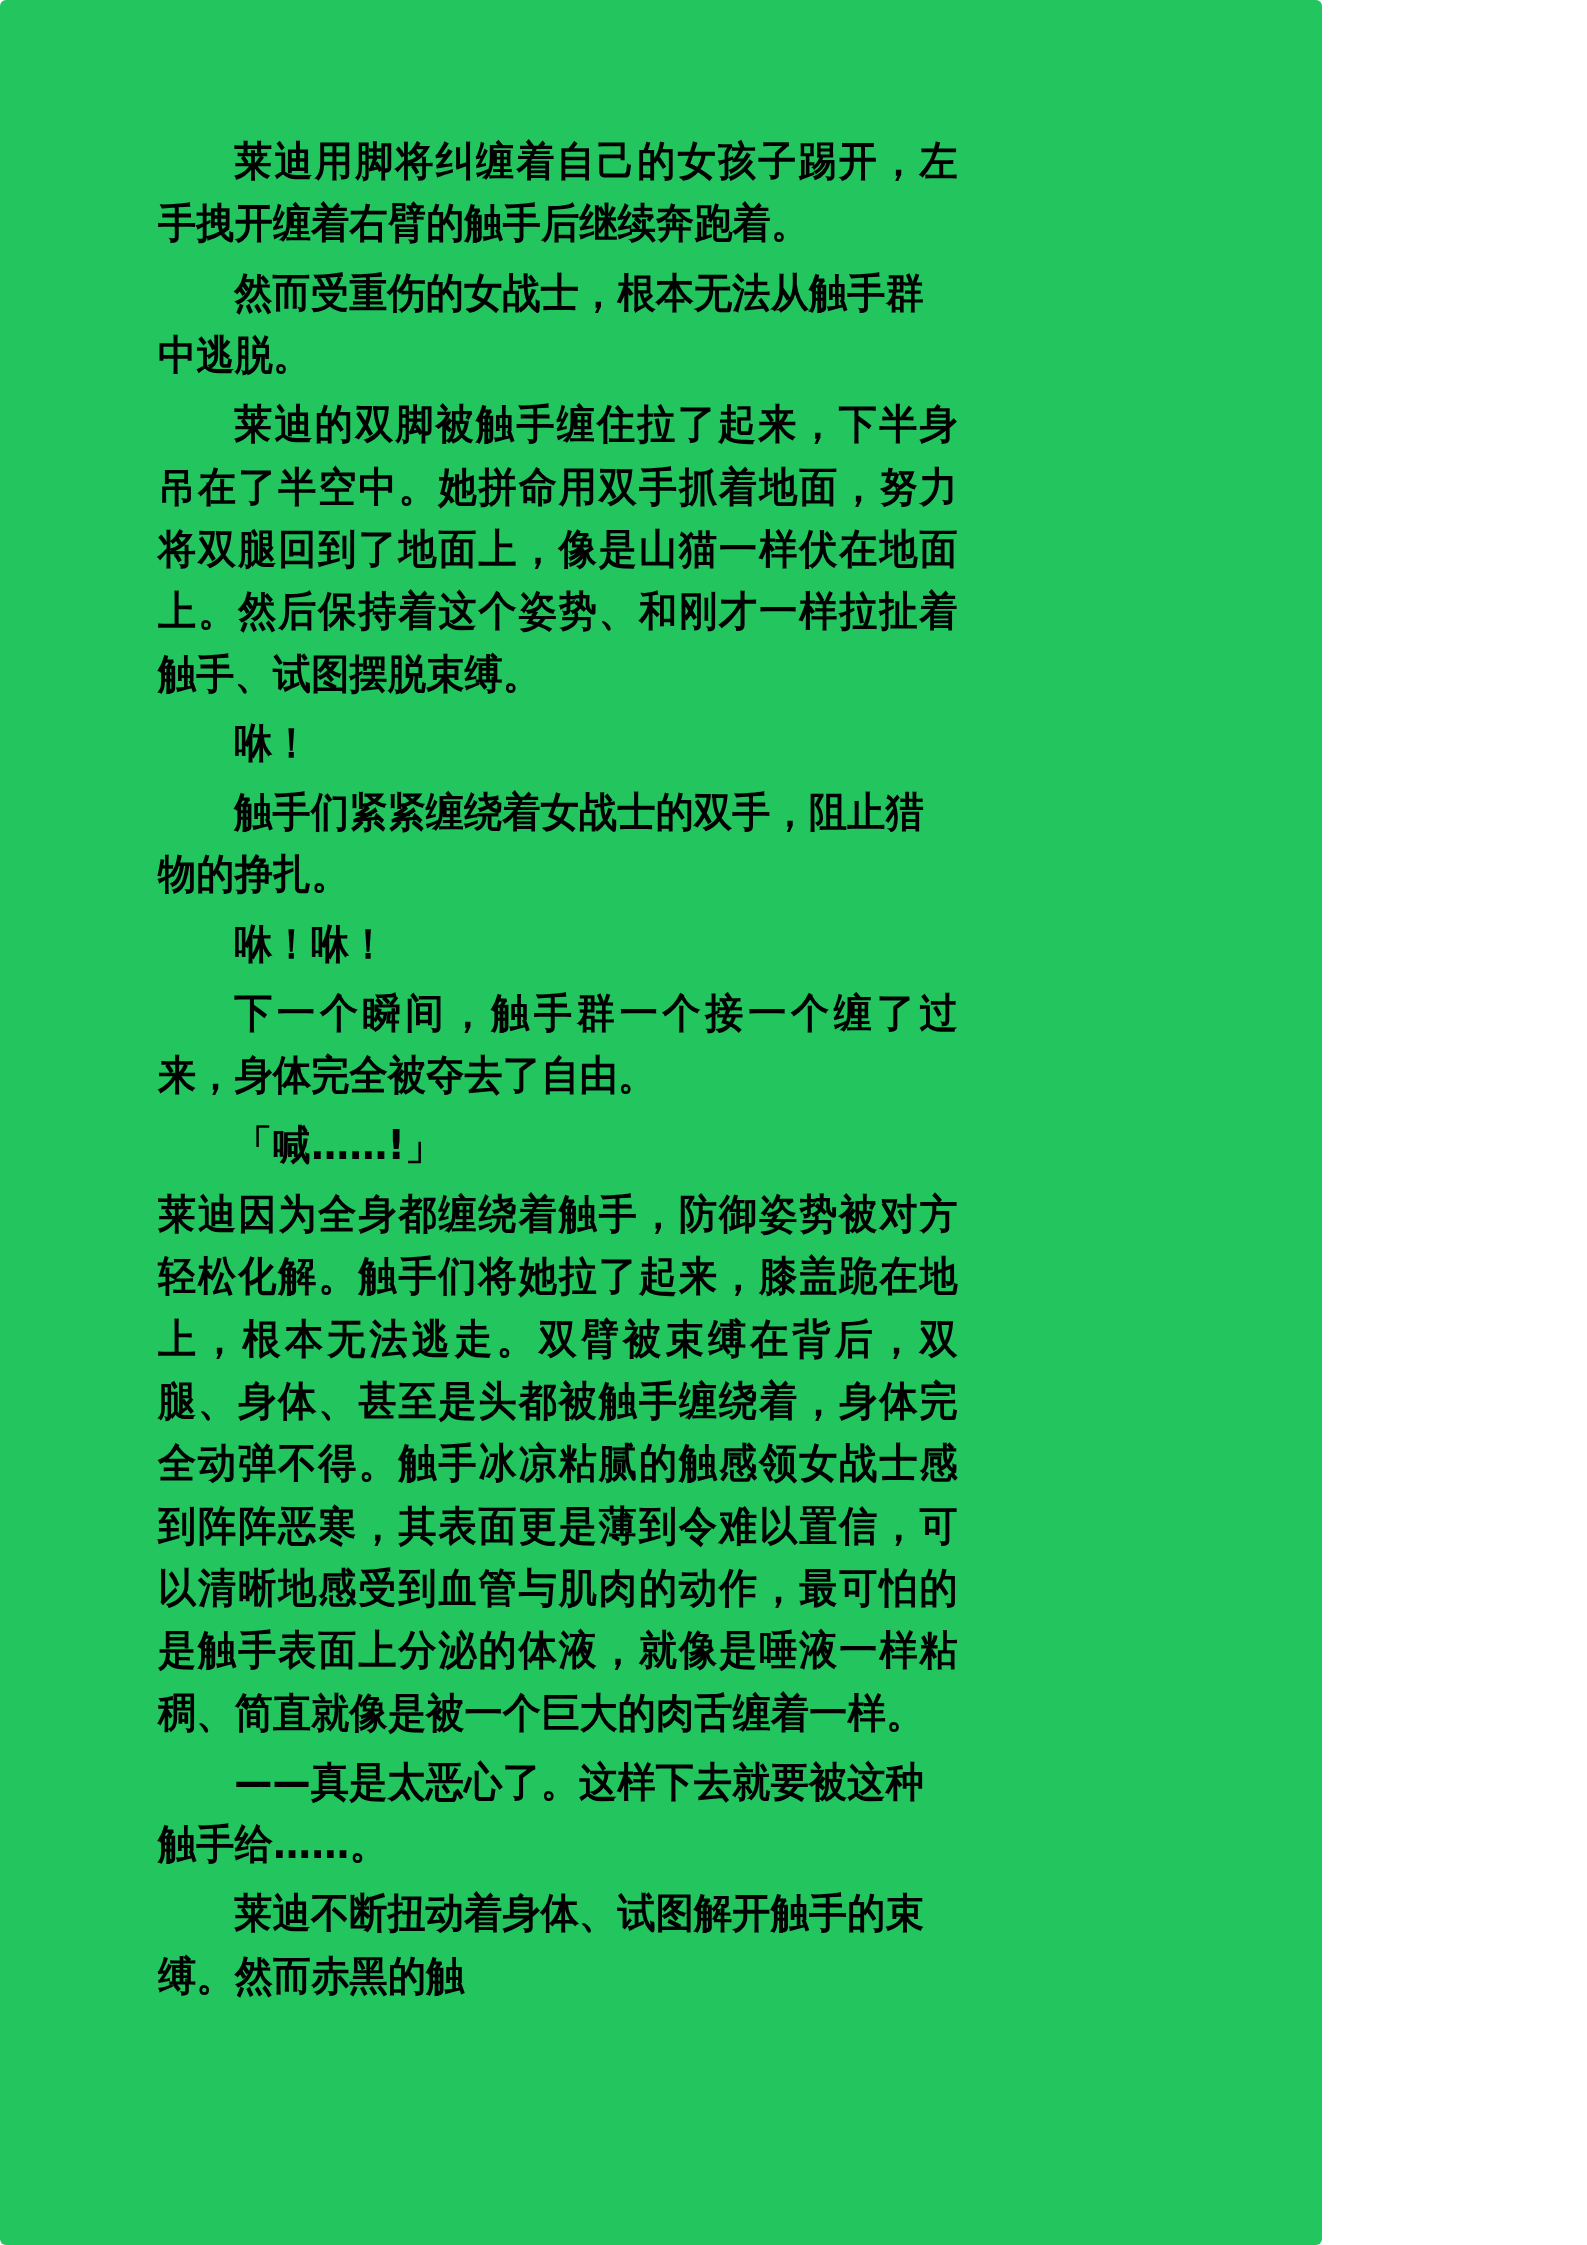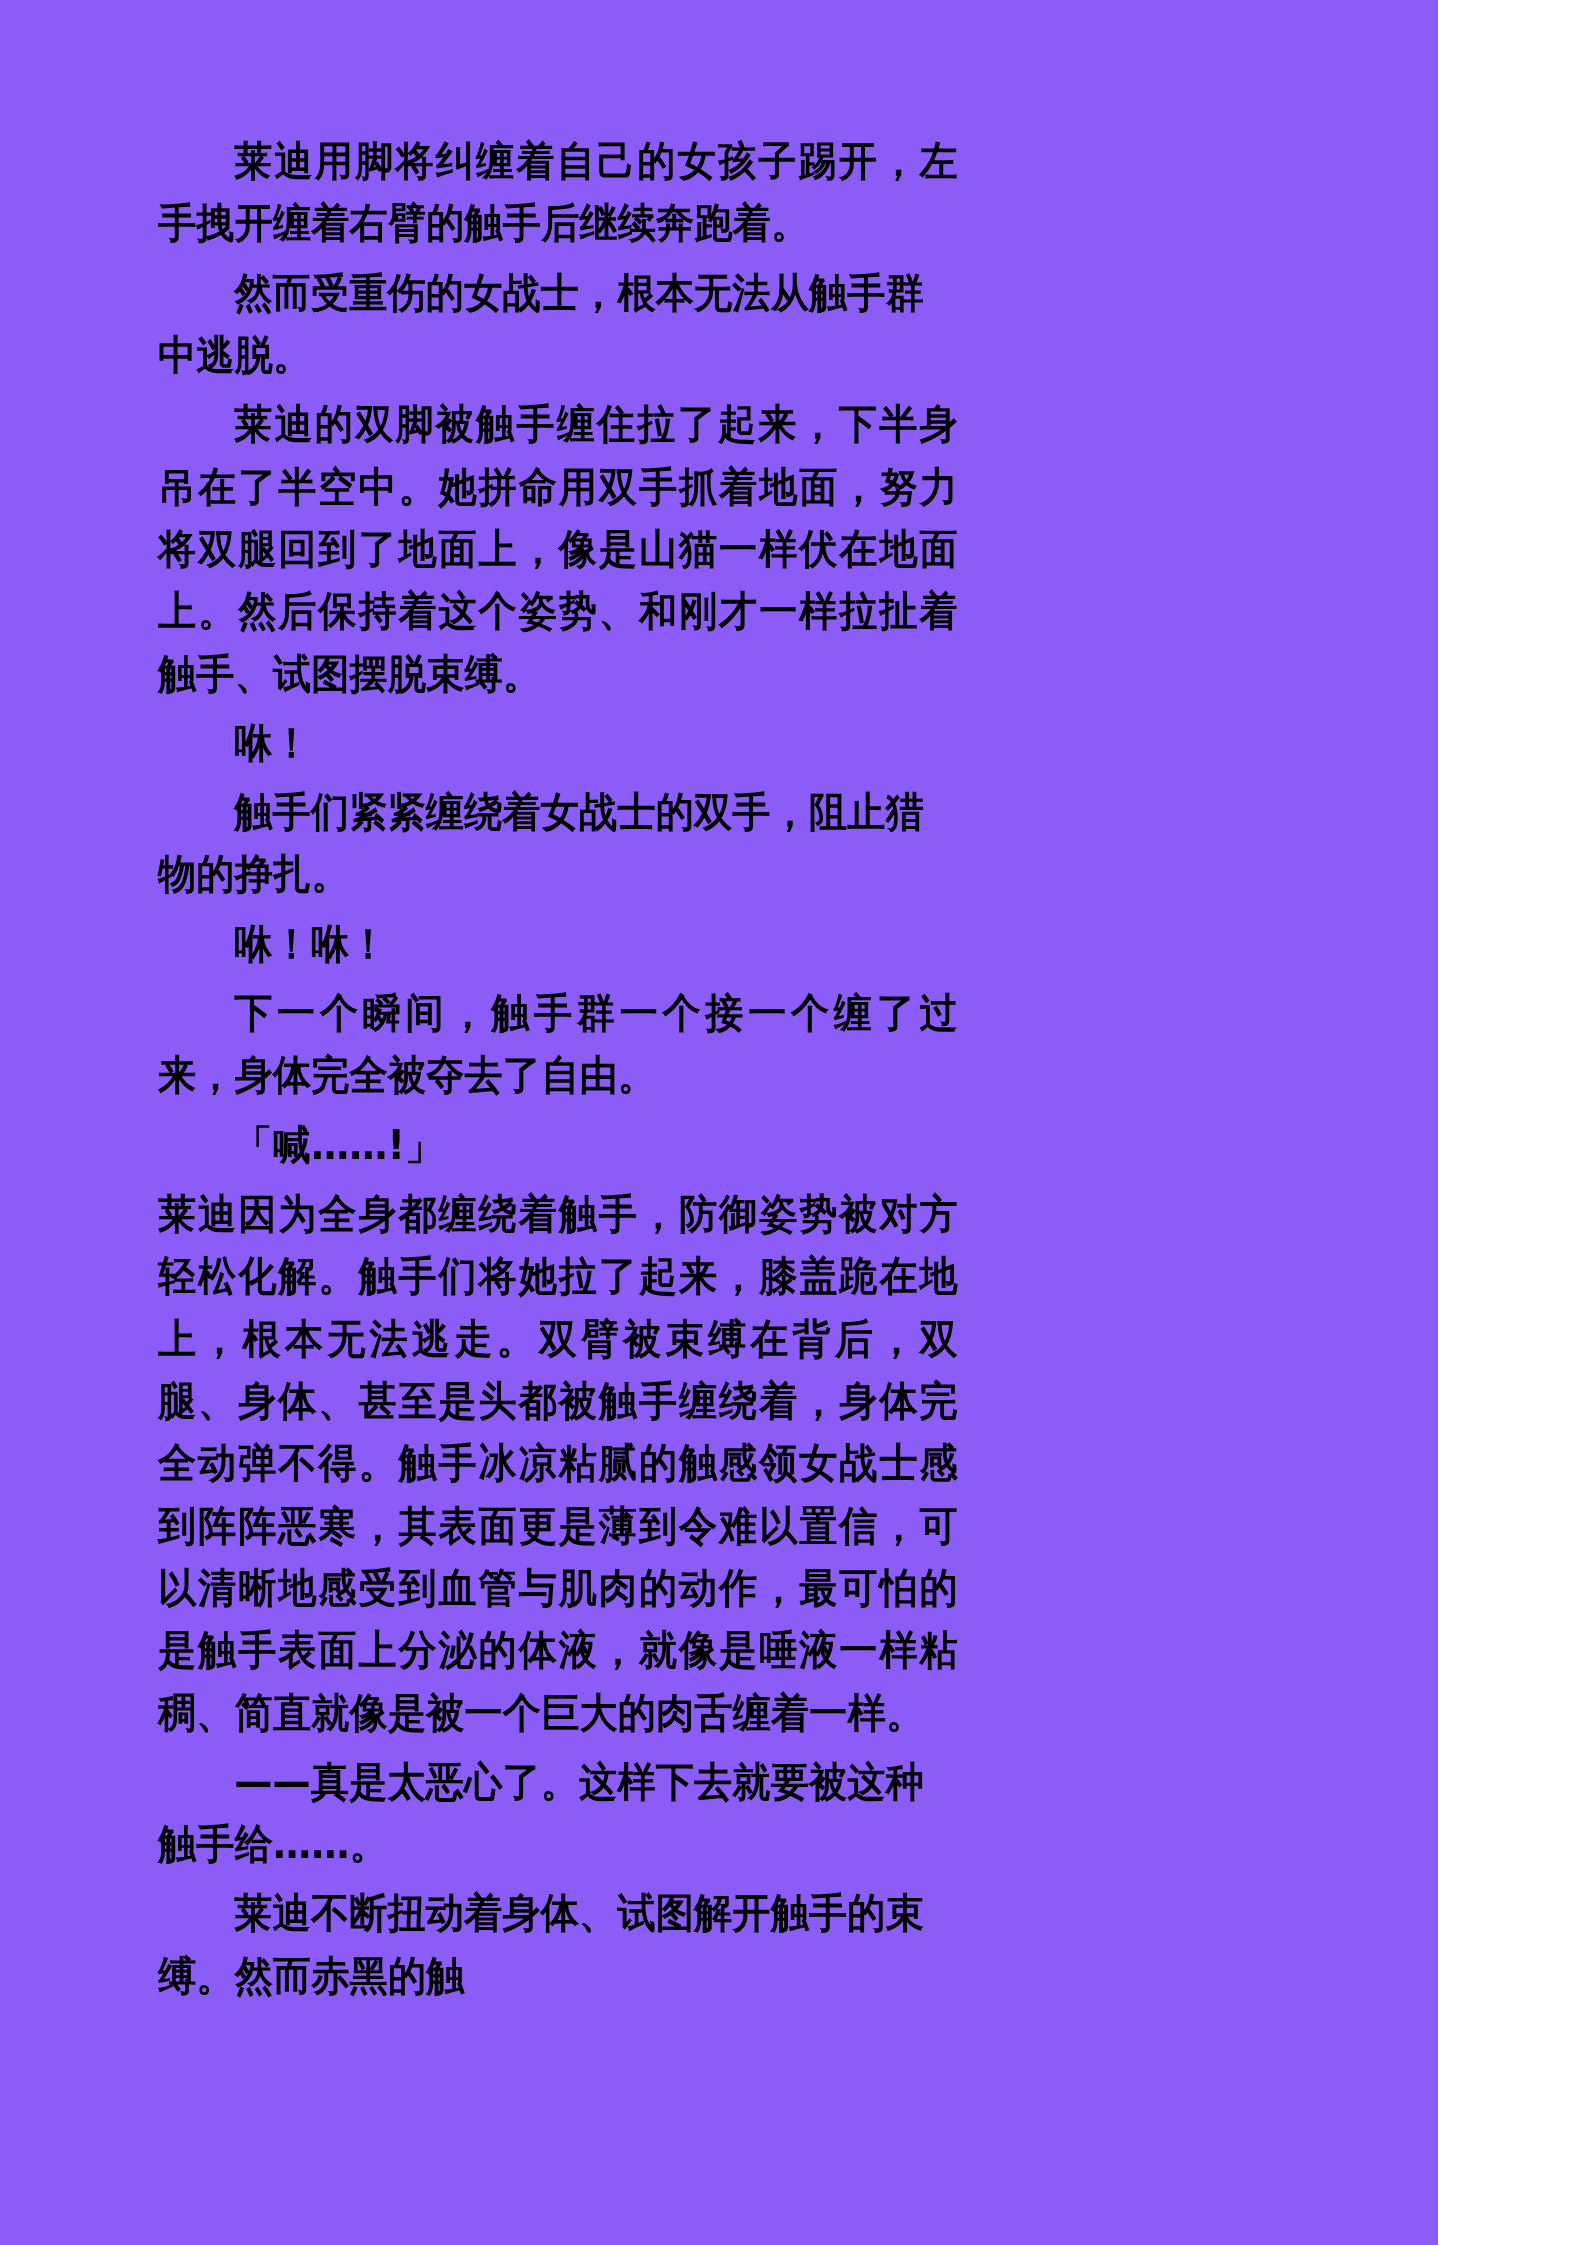--- a/index.html
+++ b/index.html
@@ -3,25 +3,26 @@
 <meta charset="utf-8">
 <title>Document Page</title>
 <style>
   html, body {
     margin: 0;
     padding: 0;
     background: #ffffff;
   }
   .page {
     position: relative;
-    width: 1438px;
+    width: 1322px;
     height: 2245px;
-    background: #8b5cf6;
+    background: #22c55e;
     box-sizing: border-box;
     overflow: hidden;
+    border-radius: 6px;
   }
   .text-column {
     position: absolute;
     left: 158px;
     top: 130px;
     width: 800px;
   }
   .para {
     font-family: "DejaVu Sans", "Liberation Sans", sans-serif;
     font-weight: 700;

